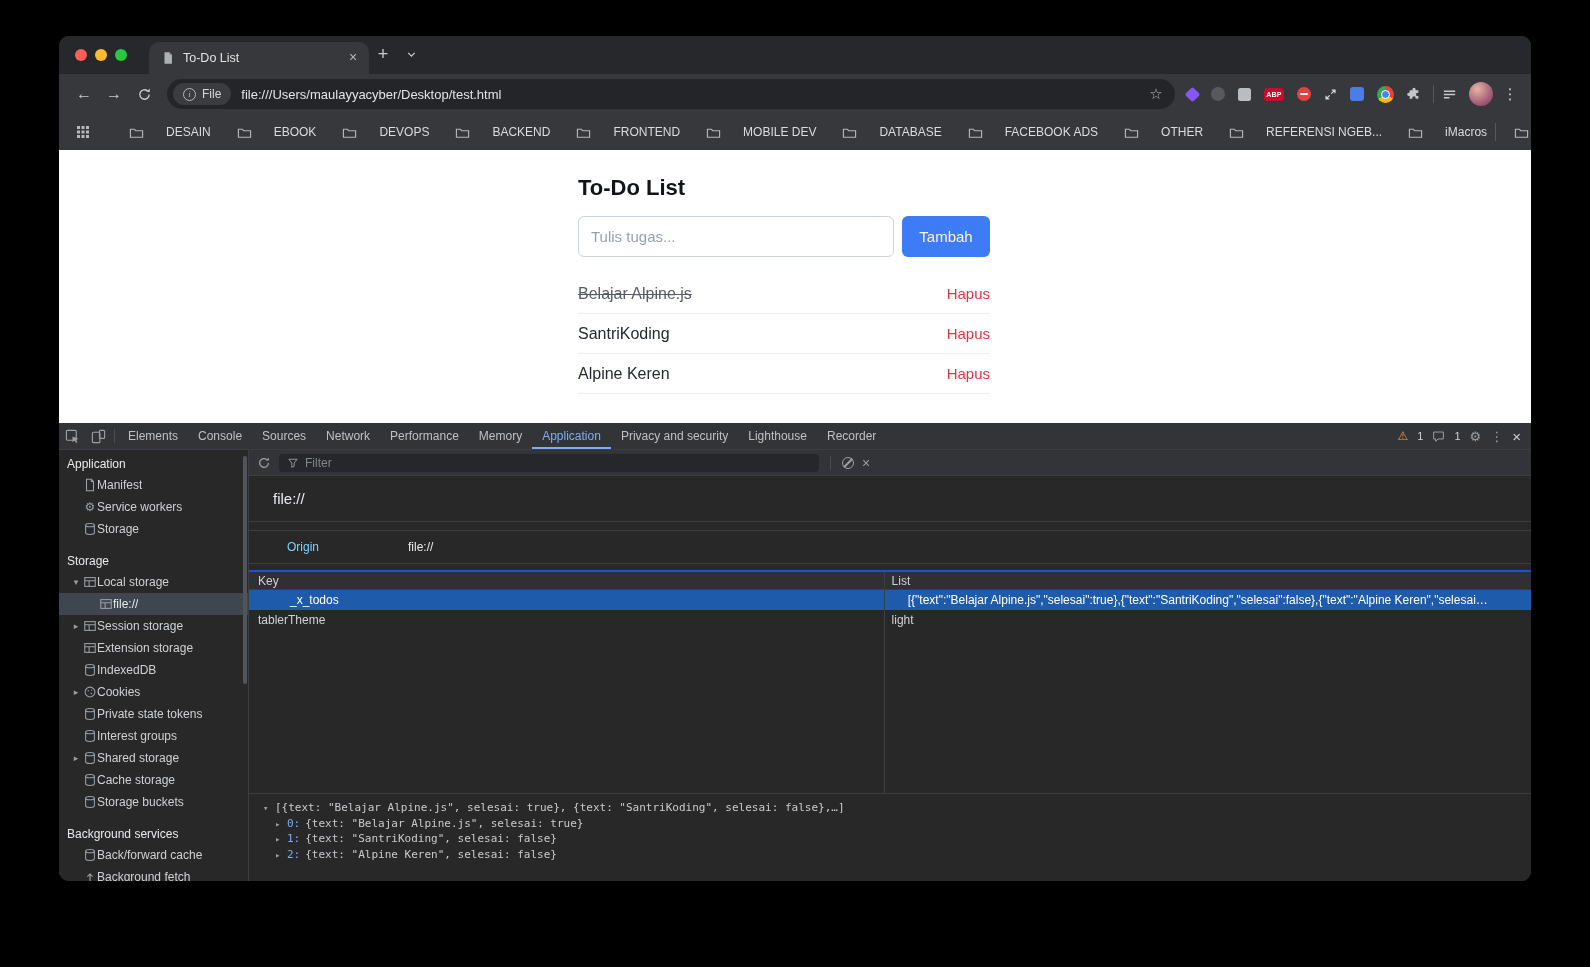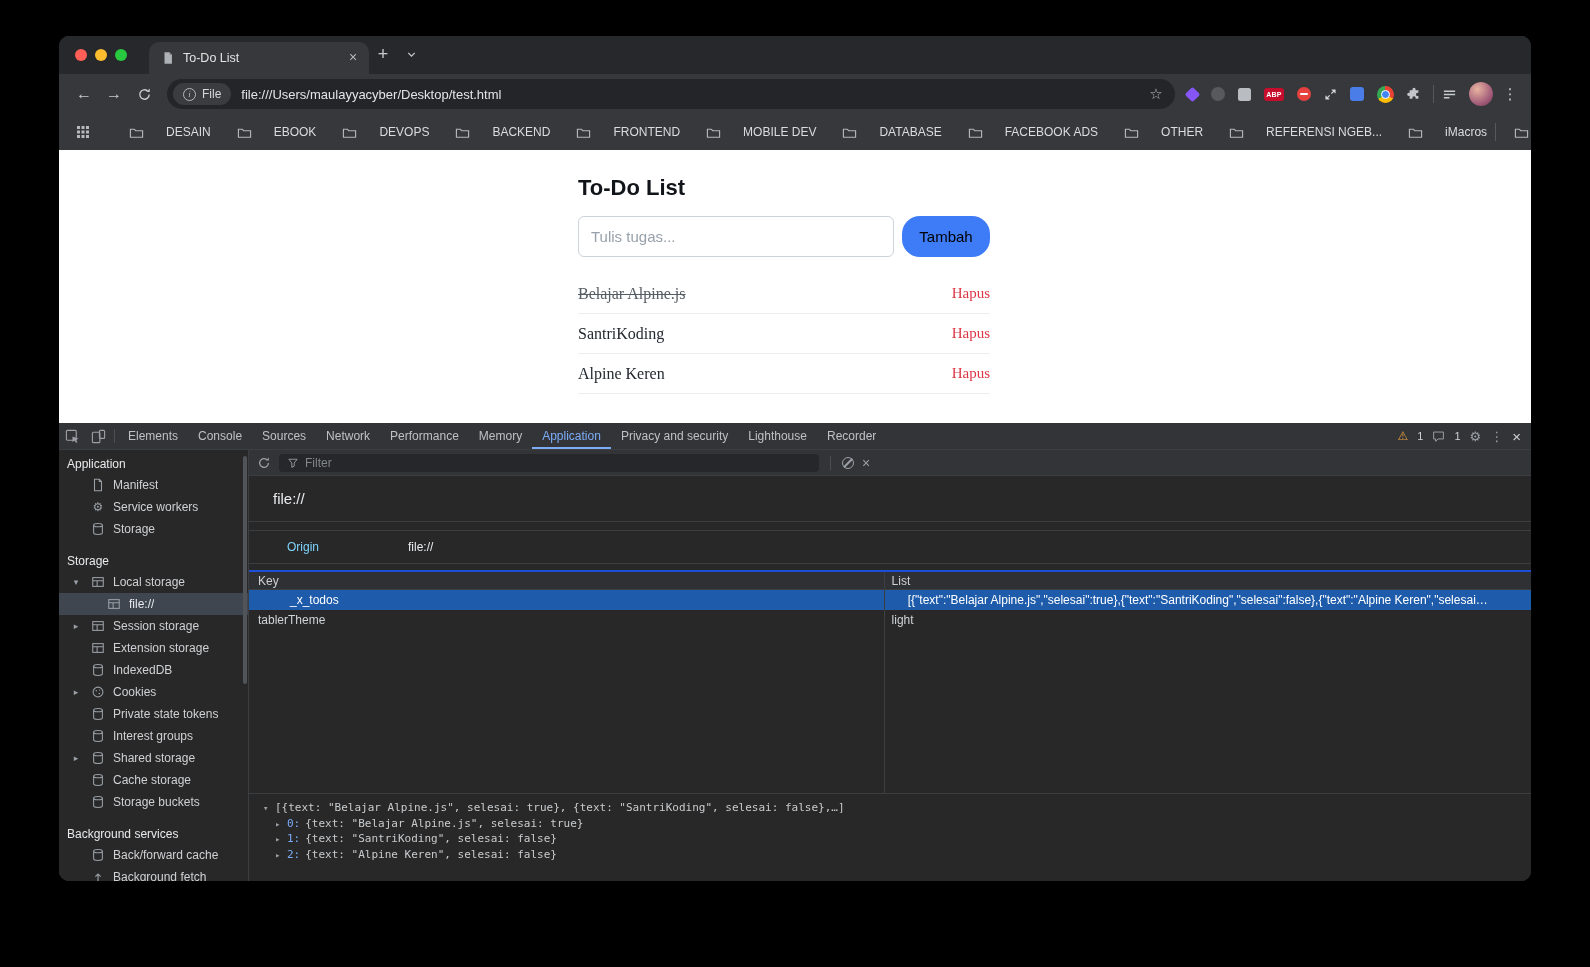--- a/index.html
+++ b/index.html
@@ -60,24 +60,24 @@
   .bm-right { margin-left:auto; display:flex; align-items:center; gap:10px; }
 
   
   .page { height:273px; background:#fff; position:relative; }
   .todo-col { position:absolute; left:519px; top:0; width:412px; }
   .page-title { margin-top:25px; font-size:22px; font-weight:700; color:#111418; }
   .todo-form { margin-top:15px; display:flex; gap:8px; }
   .todo-input { width:316px; height:41px; border:1px solid #ccd3da; border-radius:6px; padding:0 12px;
                 font-size:15px; color:#212529; outline:none; font-family:inherit; }
   .todo-input::placeholder { color:#98a1ab; }
-  .add-btn { flex:1; height:41px; background:var(--accent,#3d7bf7); color:#000000; border:none; border-radius:18px;
+  .add-btn { flex:1; height:41px; background:var(--accent,#3d7bf7); color:#fef9c3; border:none; border-radius:6px;
              font-size:15px; font-family:inherit; }
   .todo-list { margin-top:17px; }
-  .todo-row { height:40px; display:flex; align-items:center; justify-content:space-between; border-bottom:1px solid #eceff1;font-family:Liberation Serif, serif; }
+  .todo-row { height:40px; display:flex; align-items:center; justify-content:space-between; border-bottom:1px solid #eceff1; }
   .todo-text { font-size:16px; color:#24292f; }
   .completed .todo-text { text-decoration:line-through; color:#565d64; }
   .hapus { font-size:15px; color:var(--danger,#dc3545); }
 
   
   .devtools { height:458px; background:#282828; display:flex; flex-direction:column; color:#cfd1d4; }
   .dt-tabbar { height:27px; background:#333438; border-bottom:1px solid #3c3f42; display:flex; align-items:center; flex-shrink:0; }
   .dt-icon { width:26px; display:flex; align-items:center; justify-content:center; color:#9aa0a6; flex-shrink:0; }
   .vsep { width:1px; height:14px; background:#4a4d51; margin:0 3px; flex-shrink:0; }
   .dt-tab { padding:0 10px; font-size:12px; color:#bdc1c6; height:100%; display:flex; align-items:center; white-space:nowrap; }
@@ -88,21 +88,21 @@
   .dt-gear { color:#9aa0a6; font-size:13px; }
   .dt-kebab { color:#9aa0a6; font-size:13px; }
   .dt-close { color:#cfd1d4; font-size:15px; }
   .bubble { color:#9aa0a6; }
 
   .dt-body { flex:1; display:flex; min-height:0; }
   .dt-sidebar { width:190px; background:#282828; border-right:1px solid #3c3f42; padding-top:4px; position:relative;
                 overflow:hidden; flex-shrink:0; }
   .tree-section { height:20px; line-height:20px; padding-left:8px; font-size:12px; color:#e8eaed; }
   .mt { margin-top:11px; }
-  .tree-item { height:22px; display:flex; align-items:center; padding-left:10px; font-size:12px; color:#cfd1d4; gap:8px; }
+  .tree-item { height:22px; display:flex; align-items:center; padding-left:10px; font-size:12px; color:#cfd1d4; gap:0; }
   .tree-item.child { padding-left:26px; }
   .tree-item.selected { background:var(--sidebar-selection,#3f4650); color:#e8eaed; }
   .tw { width:14px; text-align:center; color:#9aa0a6; font-size:9px; flex-shrink:0; }
   .ticon { width:14px; height:14px; color:#9aa0a6; flex-shrink:0; }
   .glyph-icon { font-size:12px; color:#9aa0a6; width:14px; text-align:center; flex-shrink:0; }
   .tlabel { white-space:nowrap; overflow:hidden; }
   .sb-scroll { position:absolute; right:1px; top:6px; width:4px; height:228px; border-radius:2px; background:#515459; }
 
   .dt-main { flex:1; display:flex; flex-direction:column; min-width:0; }
   .dt-toolbar { height:26px; background:#333438; border-bottom:1px solid #3c3f42; display:flex; align-items:center;

